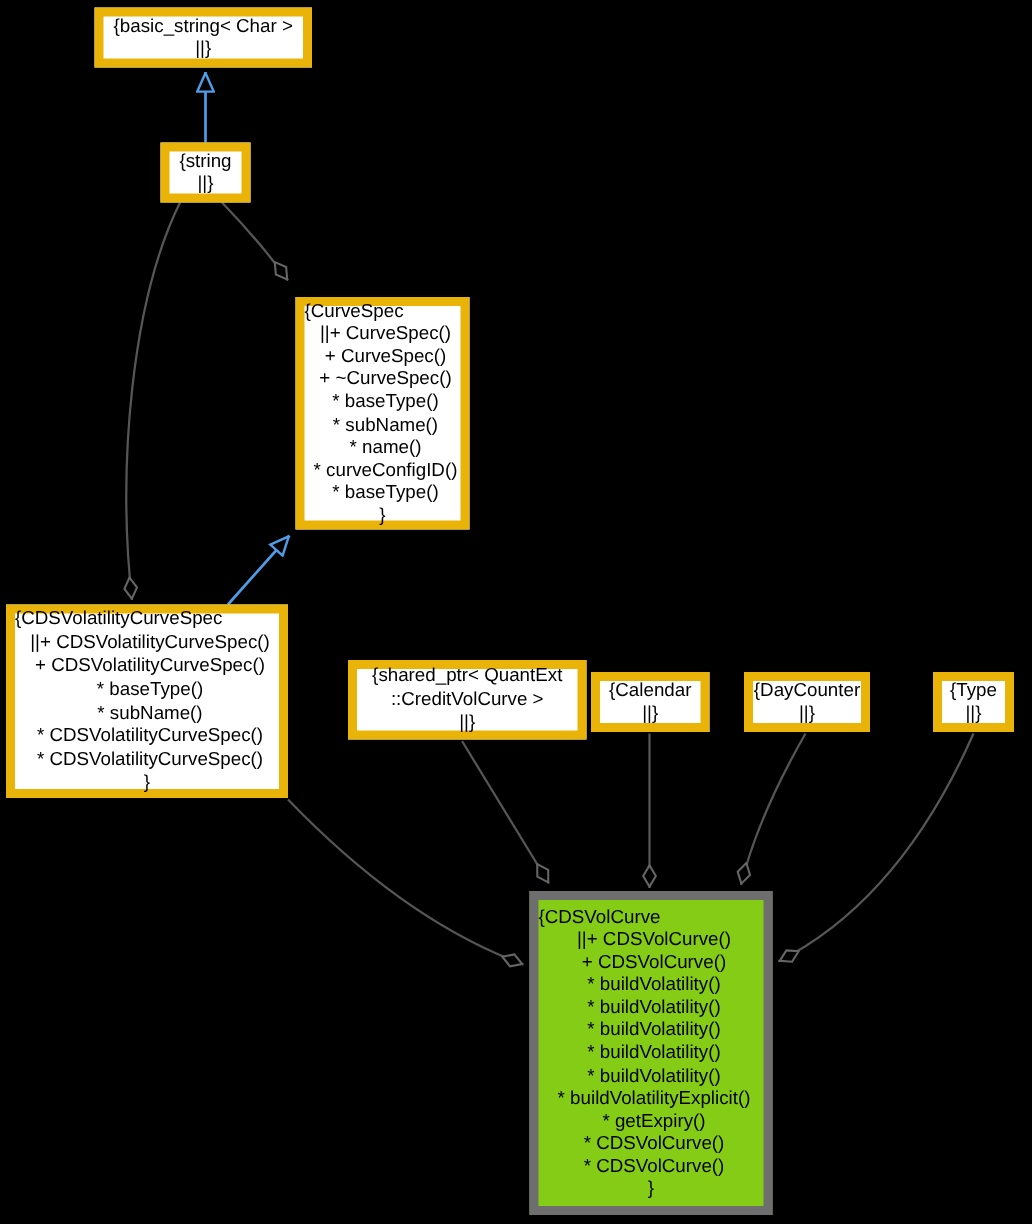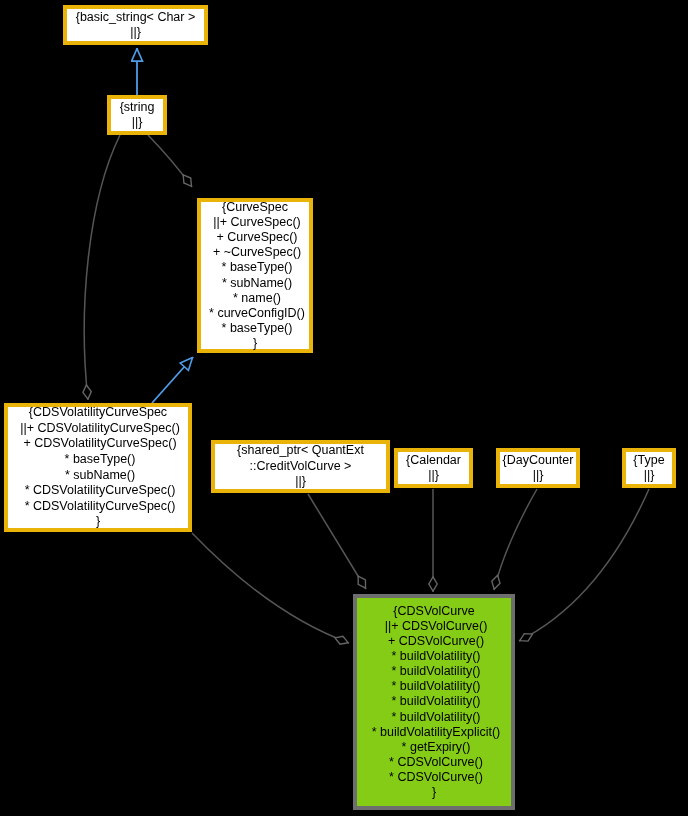--- a/index.html
+++ b/index.html
@@ -8,32 +8,32 @@
     width:688px;height:816px;
     background:#000;
     font-family:"Liberation Sans","DejaVu Sans",sans-serif;
     overflow:hidden;
   }
   #edges{position:absolute;left:0;top:0;width:688px;height:816px;}
   .node{
     position:absolute;
     box-sizing:border-box;
     background:#ffffff;
-    border:4px solid #eab308;
+    border:6px solid #eab308;
     color:#000;
     font-size:12.5px;
     display:flex;
     flex-direction:column;
     justify-content:center;
     white-space:nowrap;
     cursor:pointer;
   }
   .node.gray{background:#84cc16;border-color:#6e6e6e;}
   .node .line{line-height:var(--lh,16px);text-align:center;}
-  .node .title{line-height:var(--lh,16px);text-align:center;}
+  .node .title{line-height:var(--lh,16px);}
   .node .member{line-height:var(--lh,16px);text-align:center;padding-left:4px;}
   .node .close{line-height:var(--lh,16px);text-align:center;}
 </style>
 </head>
 <body>
 
 <div id="canvas">
 
   <svg id="edges" width="688" height="816" viewBox="0 0 688 816">
     <defs>
@@ -84,21 +84,21 @@
     <div class="title">{CDSVolatilityCurveSpec</div>
     <div class="member">||+ CDSVolatilityCurveSpec()</div>
     <div class="member">+ CDSVolatilityCurveSpec()</div>
     <div class="member">* baseType()</div>
     <div class="member">* subName()</div>
     <div class="member">* CDSVolatilityCurveSpec()</div>
     <div class="member">* CDSVolatilityCurveSpec()</div>
     <div class="close">}</div>
   </div>
 
-  <div class="node" style="left:211px;top:440px;width:179px;height:53px;--lh:15.8px">
+  <div class="node" style="left:232px;top:440px;width:159px;height:53px;--lh:15.8px">
     <div class="line">{shared_ptr&lt; QuantExt</div>
     <div class="line">::CreditVolCurve &gt;</div>
     <div class="line">||}</div>
   </div>
 
   <div class="node" style="left:394px;top:448px;width:79px;height:40px;--lh:15.5px">
     <div class="line">{Calendar</div>
     <div class="line">||}</div>
   </div>
 

